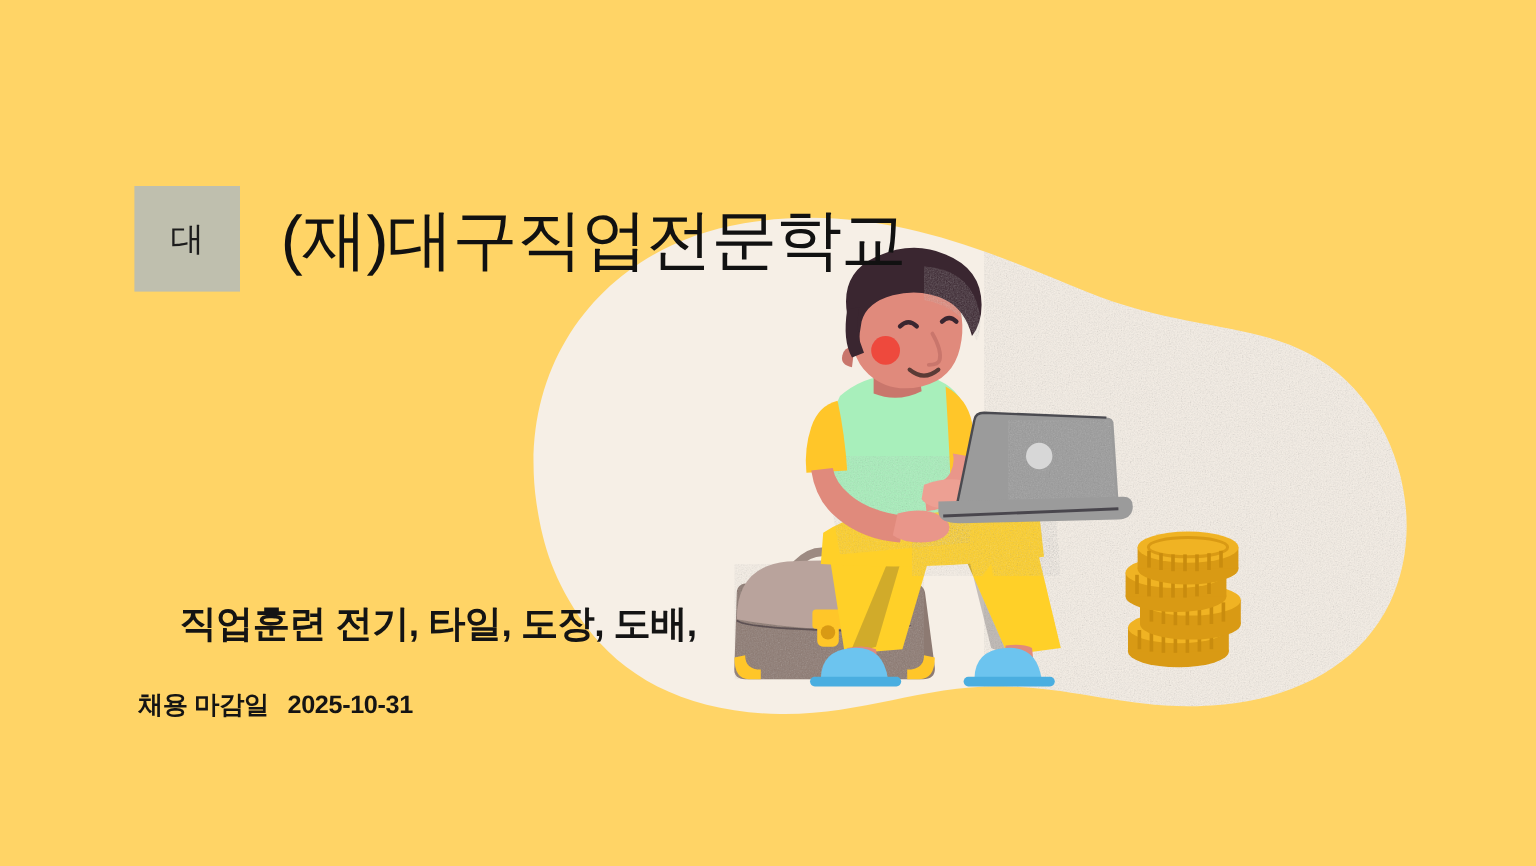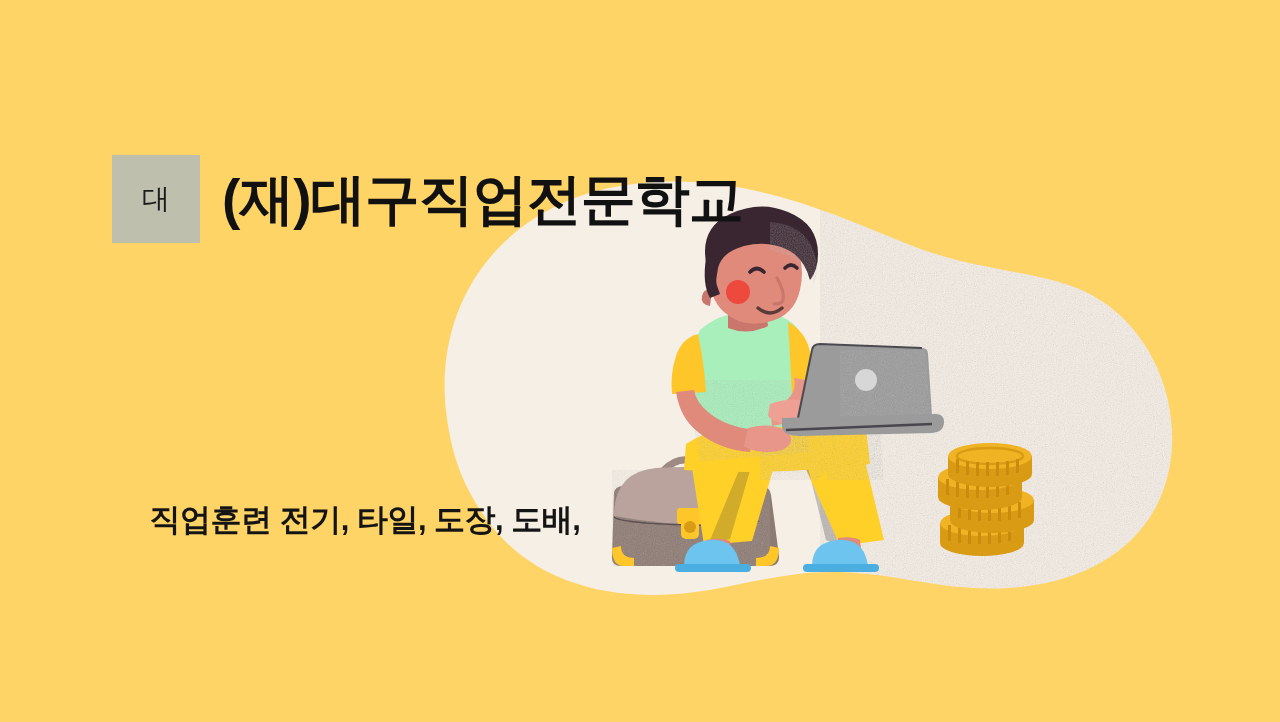--- a/index.html
+++ b/index.html
@@ -51,23 +51,23 @@
     flex: 0 0 auto;
   }
   #logo-badge-letter {
     font-size: 28px;
     font-weight: 400;
     color: #1c1c1c;
     line-height: 1;
     letter-spacing: 0;
   }
   #company-name {
-    margin-left: 22px;
+    margin-left: 34px;
     font-size: 55px;
-    font-weight: bold;
+    font-weight: normal;
     color: #111111;
     white-space: nowrap;
     line-height: 1;
     letter-spacing: -1px;
   }
 
   
   #job-title {
     position: absolute;
     left: 115px;
@@ -356,14 +356,18 @@
 
   <div id="header">
     <div id="logo-badge">
       <span id="logo-badge-letter">대</span>
     </div>
     <h1 id="company-name">(재)대구직업전문학교</h1>
   </div>
 
   <div id="job-title">직업훈련 전기, 타일, 도장, 도배,</div>
 
+  <div id="deadline-row">
+    <span id="deadline-label">채용 마감일</span>
+    <span id="deadline-date">2025-10-31</span>
+  </div>
 
 </div>
 
 </body></html>

